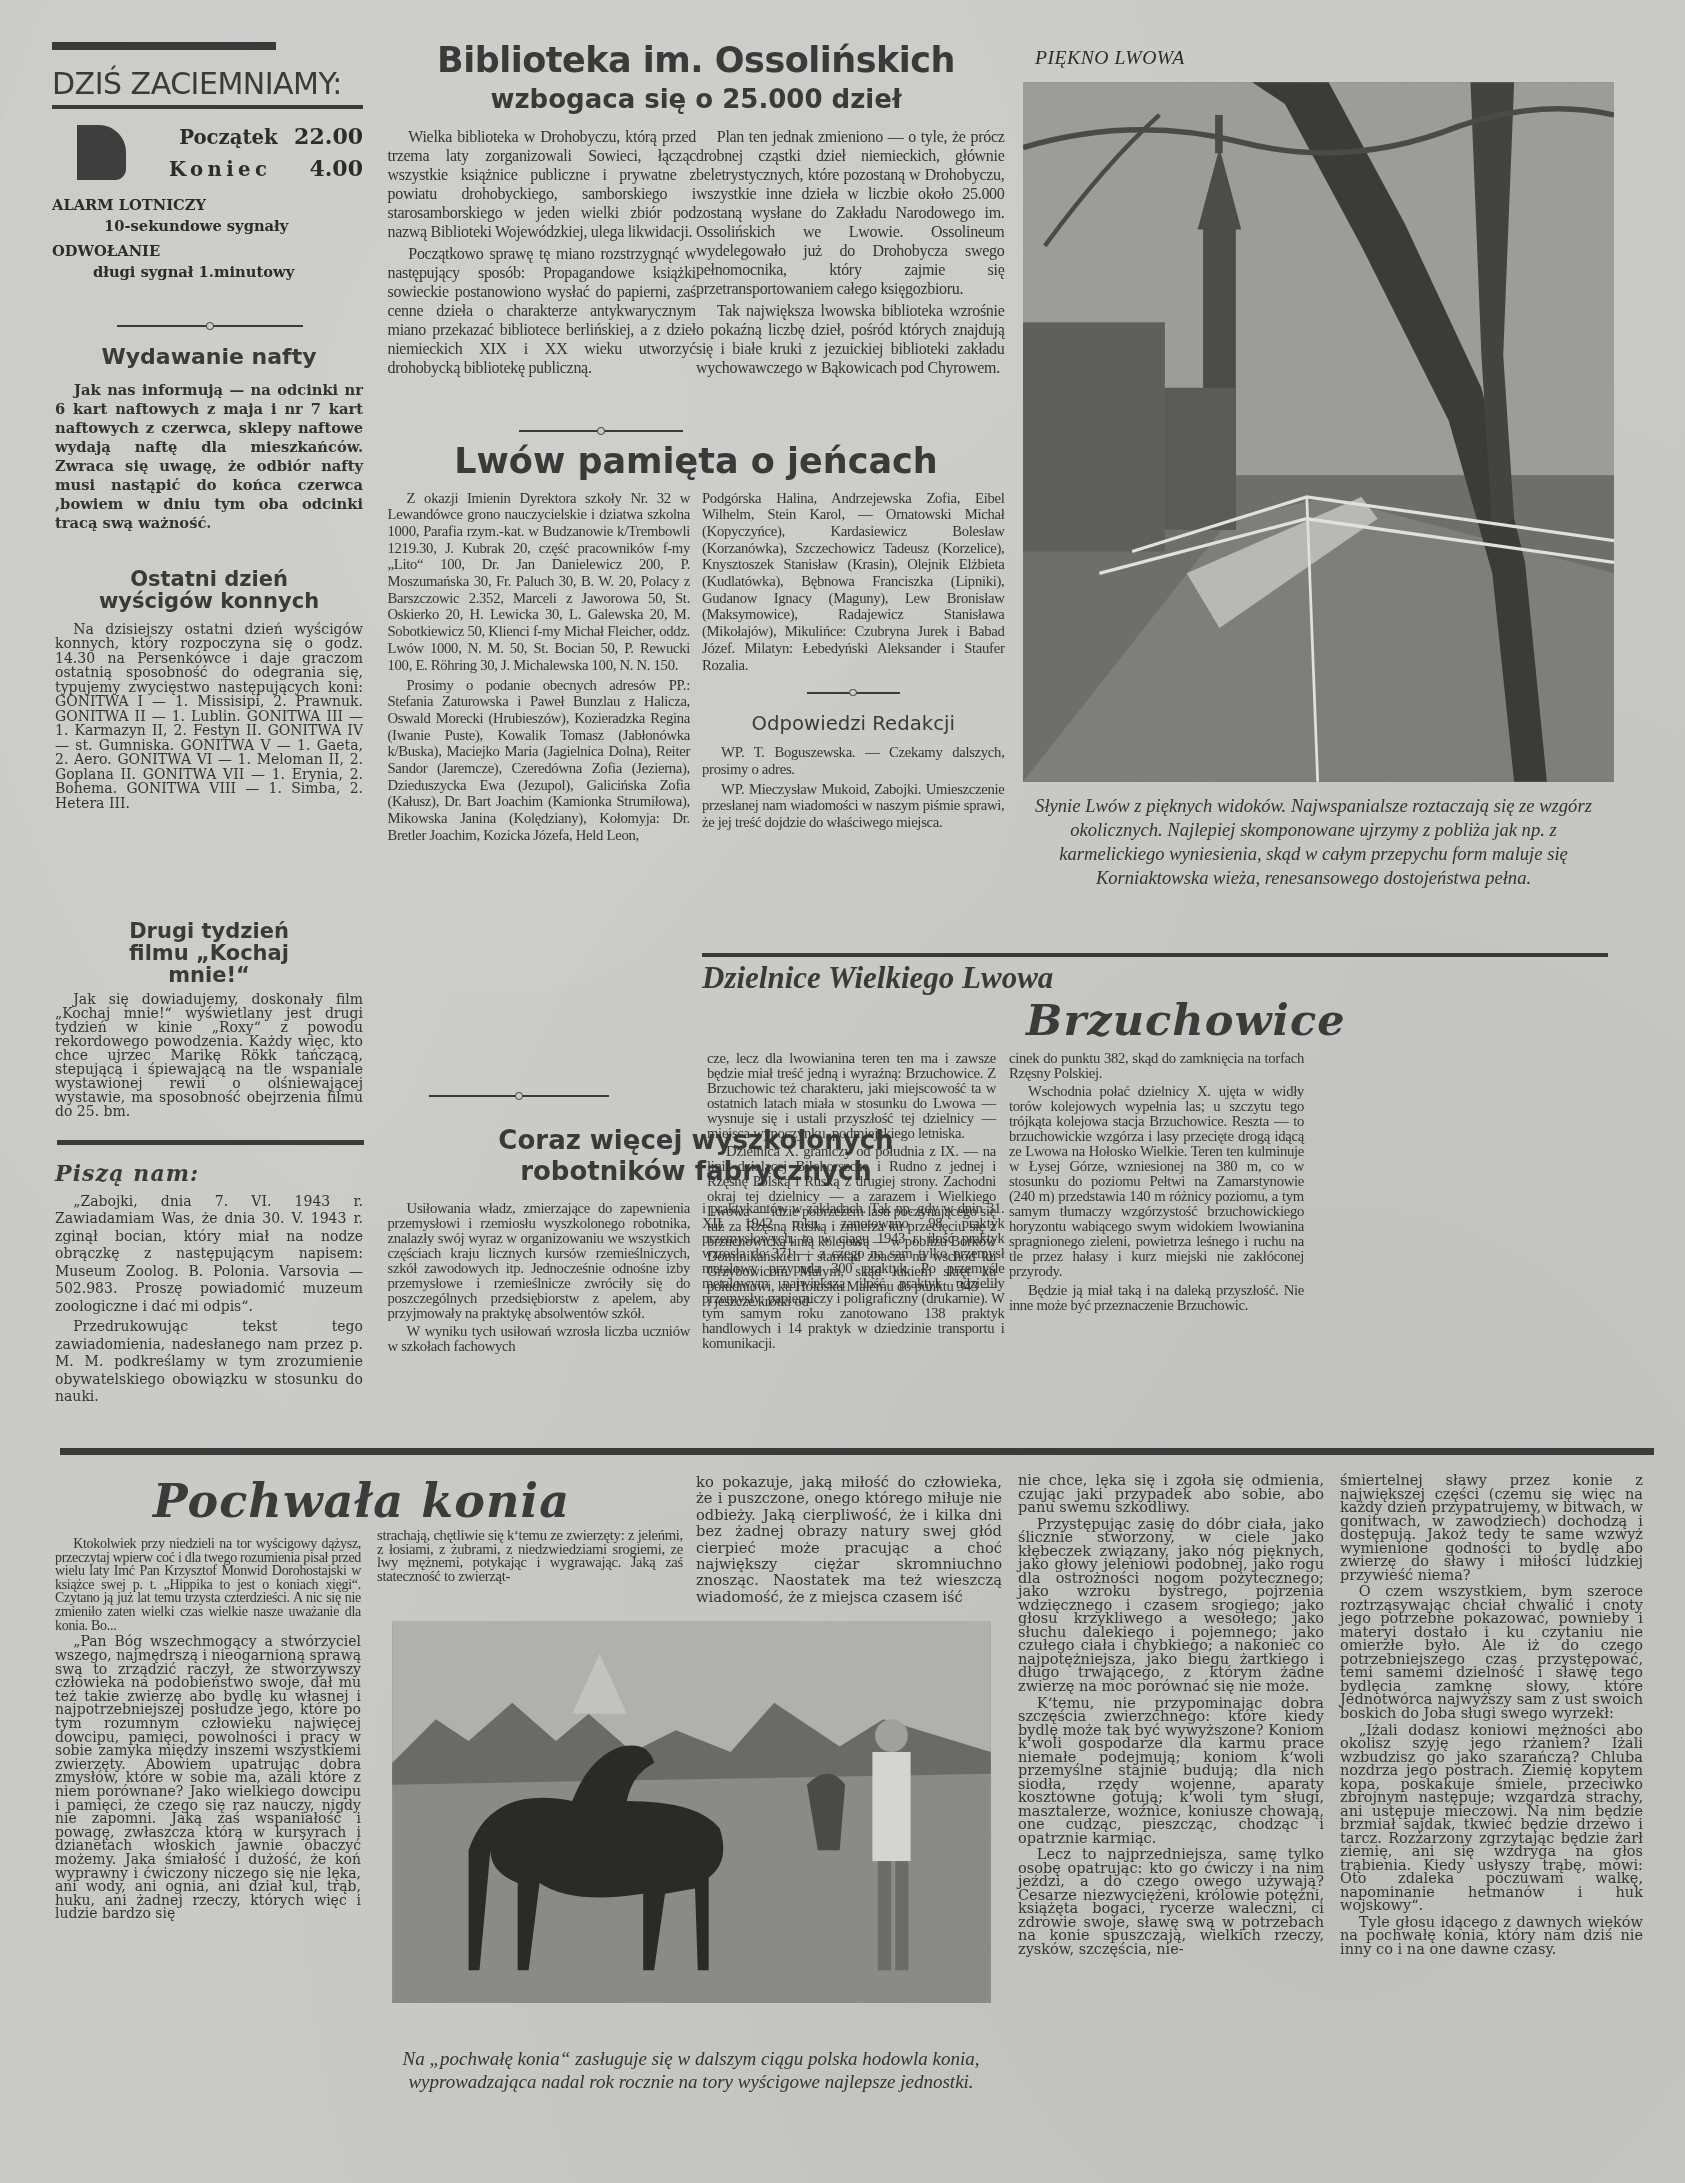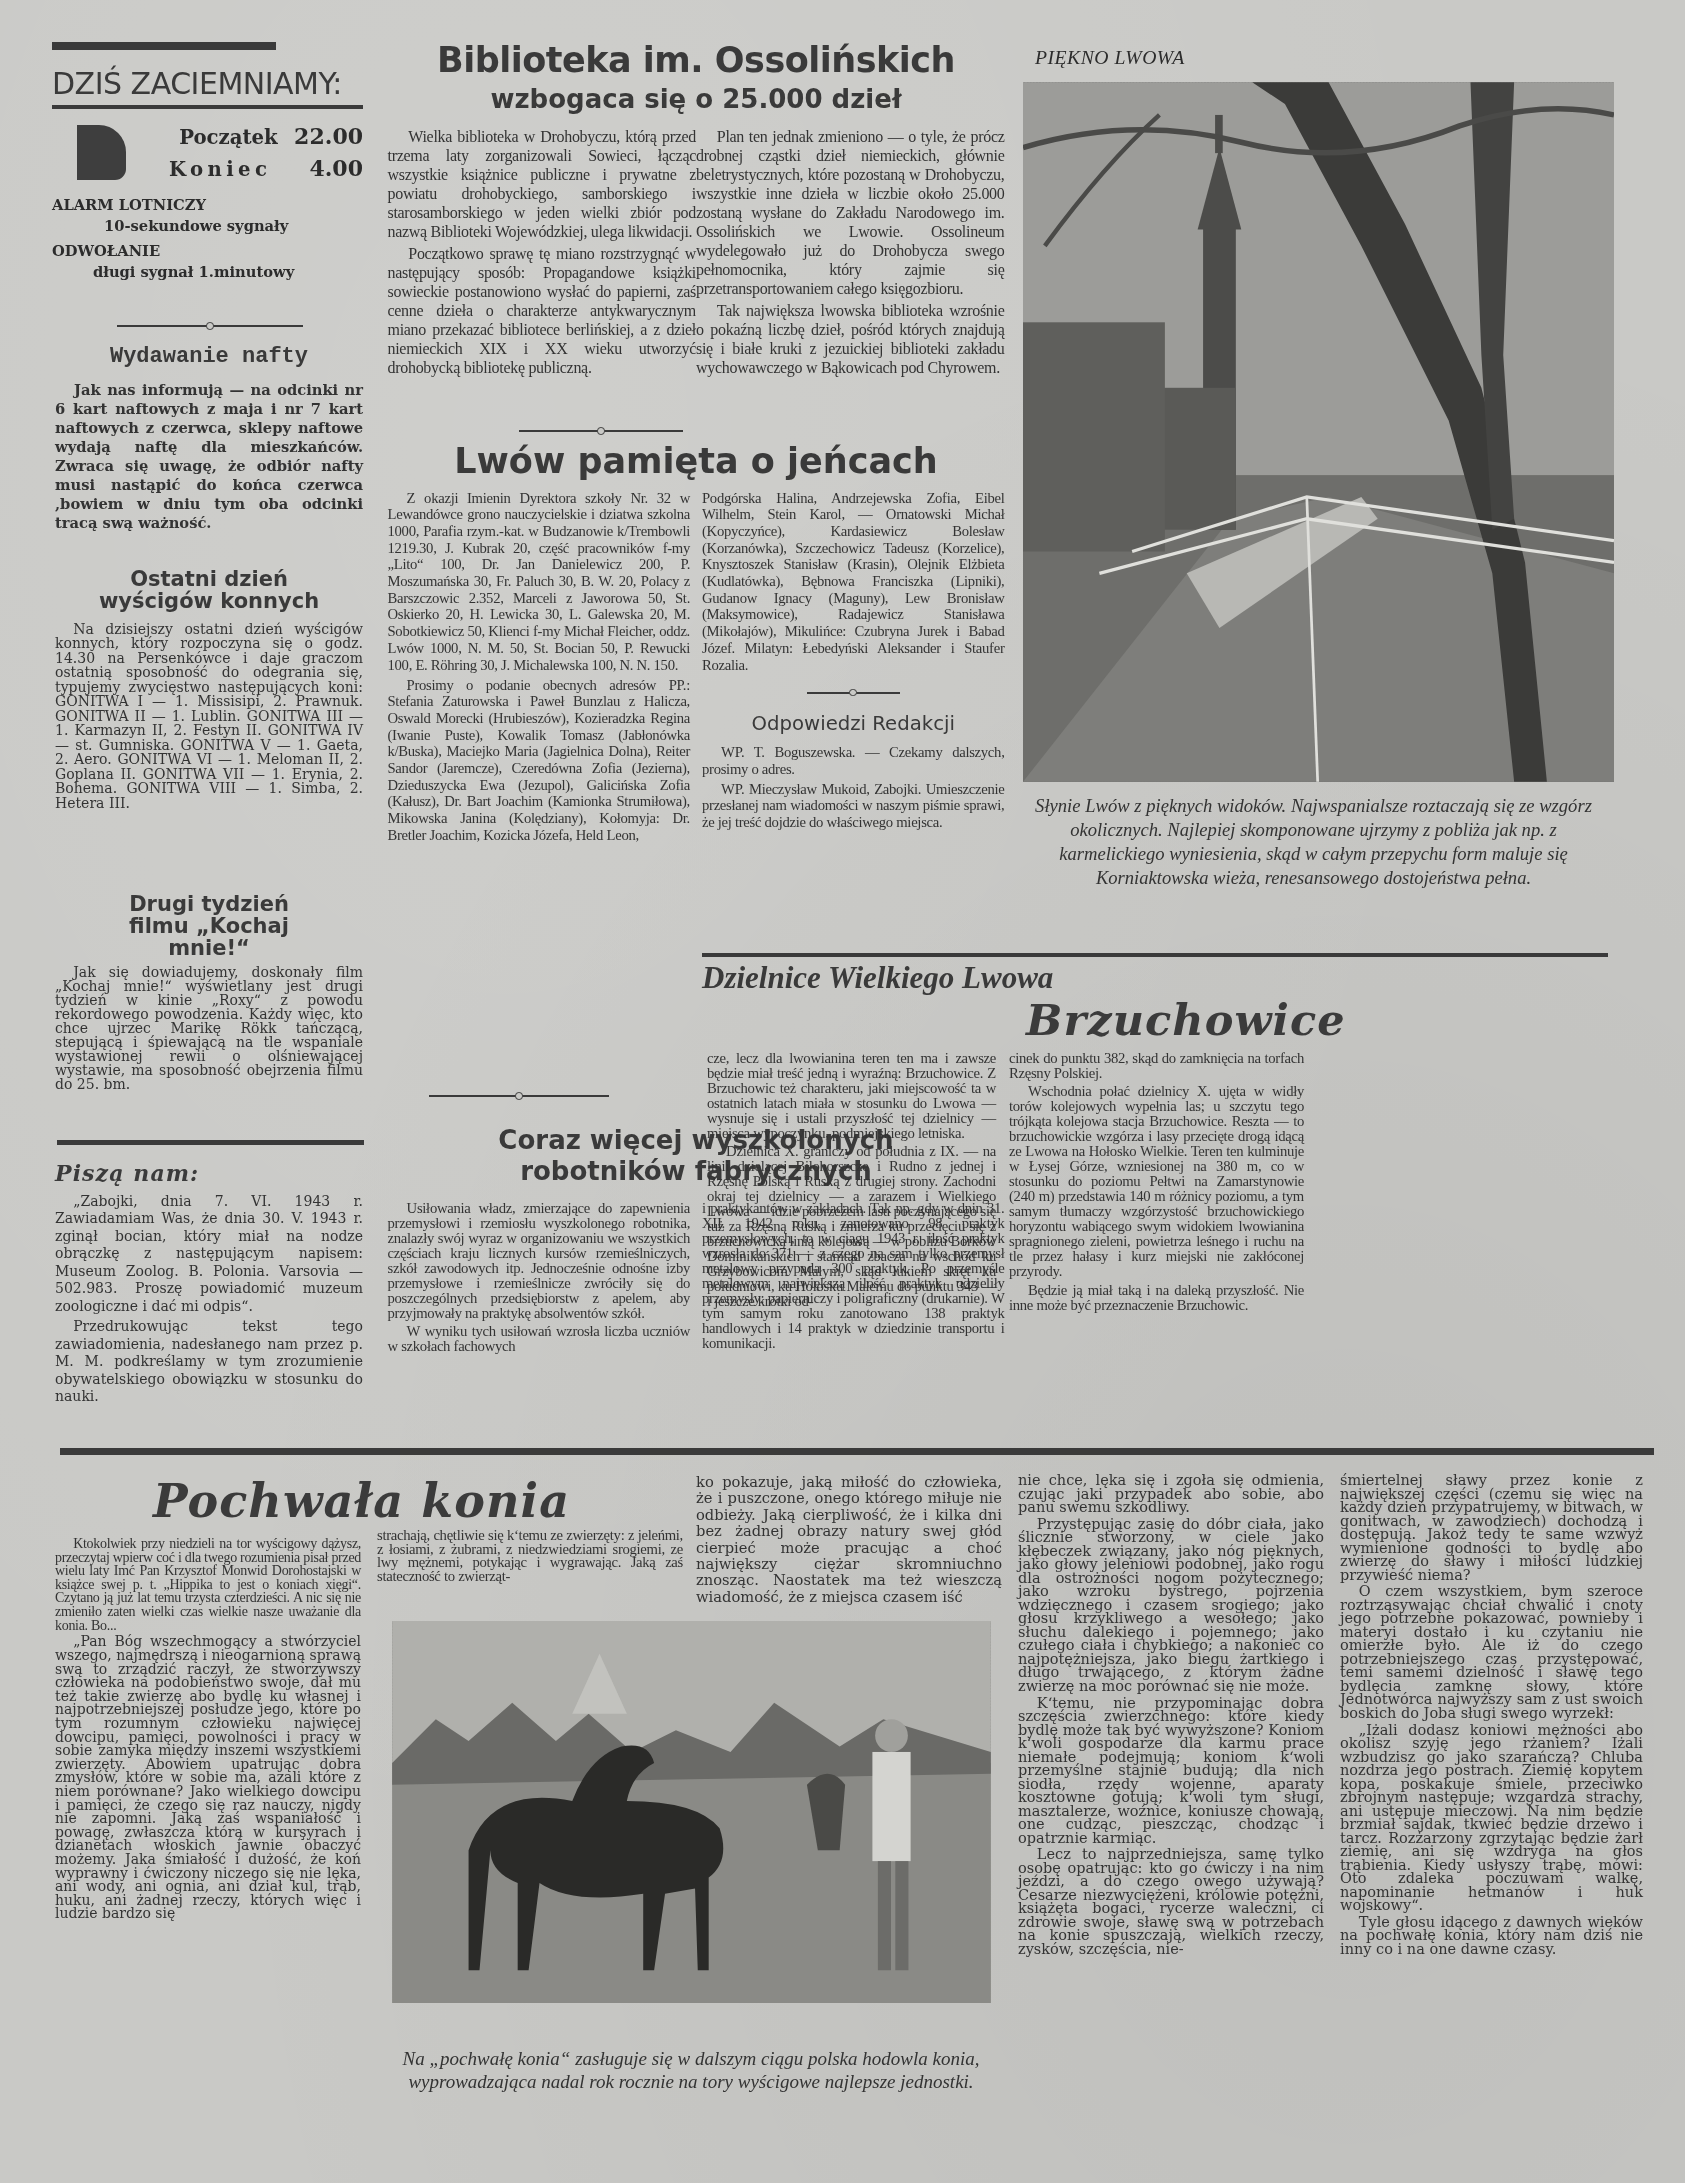--- a/index.html
+++ b/index.html
@@ -59,34 +59,34 @@
   <div style="font-family:'DejaVu Serif',serif;font-weight:bold;font-size:14.7px;line-height:21px;margin-top:6.6px;">
     <div>ALARM LOTNICZY</div>
     <div style="padding-left:52px;">10-sekundowe sygnały</div>
     <div style="margin-top:4.4px;">ODWOŁANIE</div>
     <div style="padding-left:41px;">długi sygnał 1.minutowy</div>
   </div>
 </div>
 <div class="orn" style="left:117px;top:322px;width:186px;"></div>
 
 <div class="abs" style="left:55px;top:341px;width:308px;">
-  <h2 class="headline" style="font-size:22px;line-height:31px;font-family:Liberation Mono, monospace;">Wydawanie nafty</h2>
+  <h2 class="headline" style="font-size:22px;line-height:31px;">Wydawanie nafty</h2>
   <div class="body-text mono-like" style="margin-top:7.6px;font-weight:bold;">
     <p>Jak nas informują — na odcinki nr 6 kart naftowych z maja i nr 7 kart naftowych z czerwca, sklepy naftowe wydają naftę dla mieszkańców. Zwraca się uwagę, że odbiór nafty musi nastąpić do końca czerwca ,bowiem w dniu tym oba odcinki tracą swą ważność.</p>
   </div>
 </div>
 
 <div class="abs" style="left:55px;top:568px;width:308px;">
   <h2 class="headline" style="font-size:21px;line-height:22px;padding:0 22px;">Ostatni dzień wyścigów konnych</h2>
   <div class="body-text mono-like" style="margin-top:9.8px;font-size:14px;line-height:14.5px;">
     <p>Na dzisiejszy ostatni dzień wyścigów konnych, który rozpoczyna się o godz. 14.30 na Persenkówce i daje graczom ostatnią sposobność do odegrania się, typujemy zwycięstwo następujących koni: GONITWA I — 1. Missisipi, 2. Prawnuk. GONITWA II — 1. Lublin. GONITWA III — 1. Karmazyn II, 2. Festyn II. GONITWA IV — st. Gumniska. GONITWA V — 1. Gaeta, 2. Aero. GONITWA VI — 1. Meloman II, 2. Goplana II. GONITWA VII — 1. Erynia, 2. Bohema. GONITWA VIII — 1. Simba, 2. Hetera III.</p>
   </div>
 </div>
 
-<div class="abs" style="left:55px;top:893px;width:308px;">
+<div class="abs" style="left:55px;top:920px;width:308px;">
   <h2 class="headline" style="font-size:21px;line-height:22px;padding:0 44px;">Drugi tydzień filmu „Kochaj mnie!“</h2>
   <div class="body-text mono-like" style="margin-top:5.5px;font-size:14px;line-height:14px;">
     <p>Jak się dowiadujemy, doskonały film „Kochaj mnie!“ wyświetlany jest drugi tydzień w kinie „Roxy“ z powodu rekordowego powodzenia. Każdy więc, kto chce ujrzec Marikę Rökk tańczącą, stepującą i śpiewającą na tle wspaniale wystawionej rewii o olśniewającej wystawie, ma sposobność obejrzenia filmu do 25. bm.</p>
   </div>
 </div>
 <div class="rule" style="left:57px;top:1140px;width:307px;height:4.9px;"></div>
 
 <div class="abs" style="left:55px;top:1160px;width:308px;">
   <div class="script-head" style="font-size:22px;line-height:27px;">Piszą nam:</div>
   <div class="body-text mono-like" style="margin-top:5.5px;font-size:14px;line-height:17.5px;">

